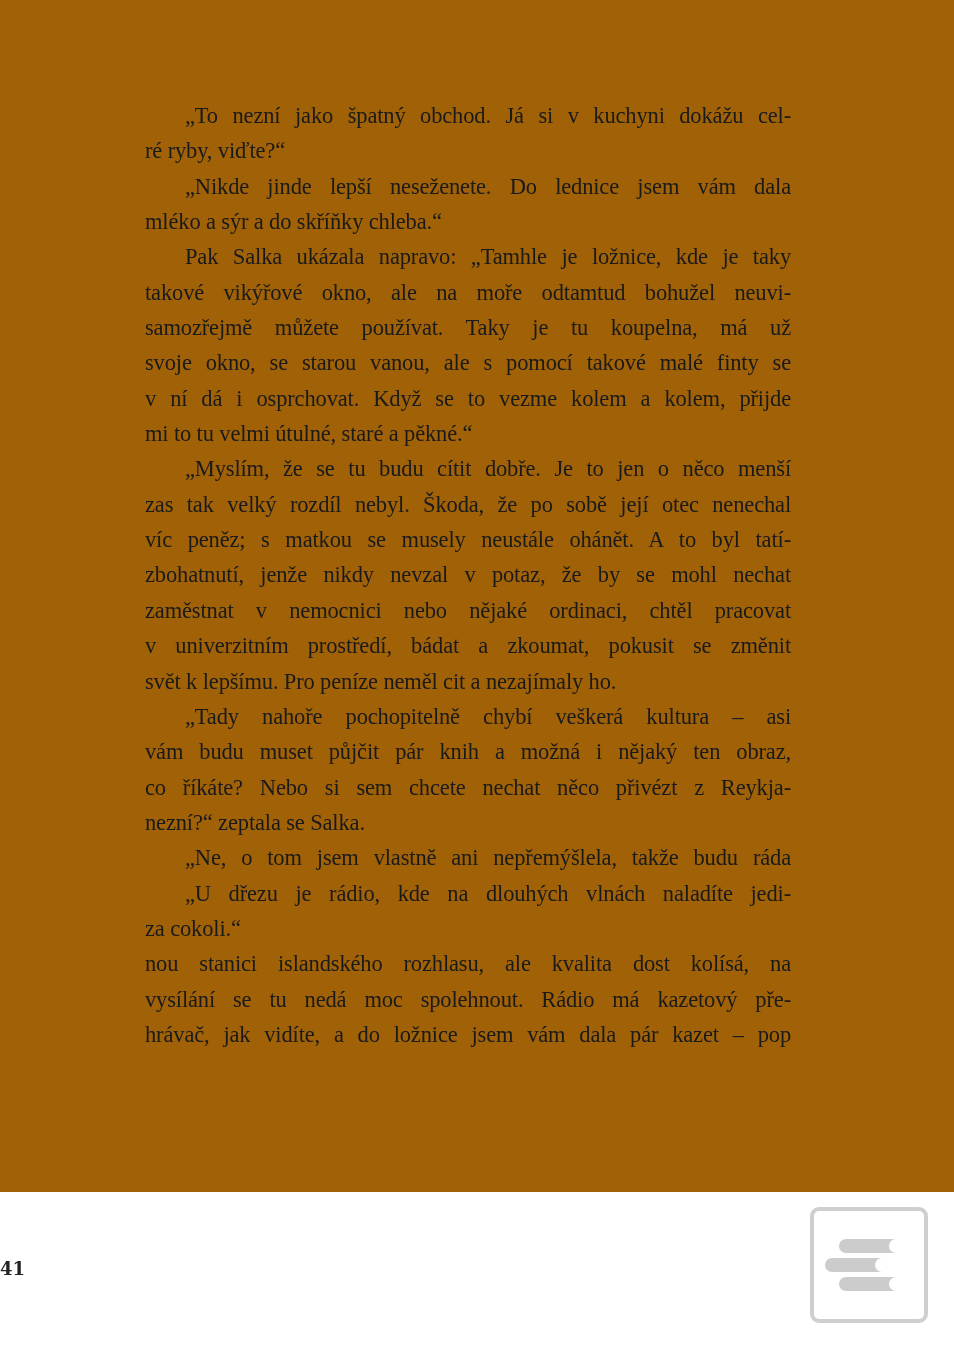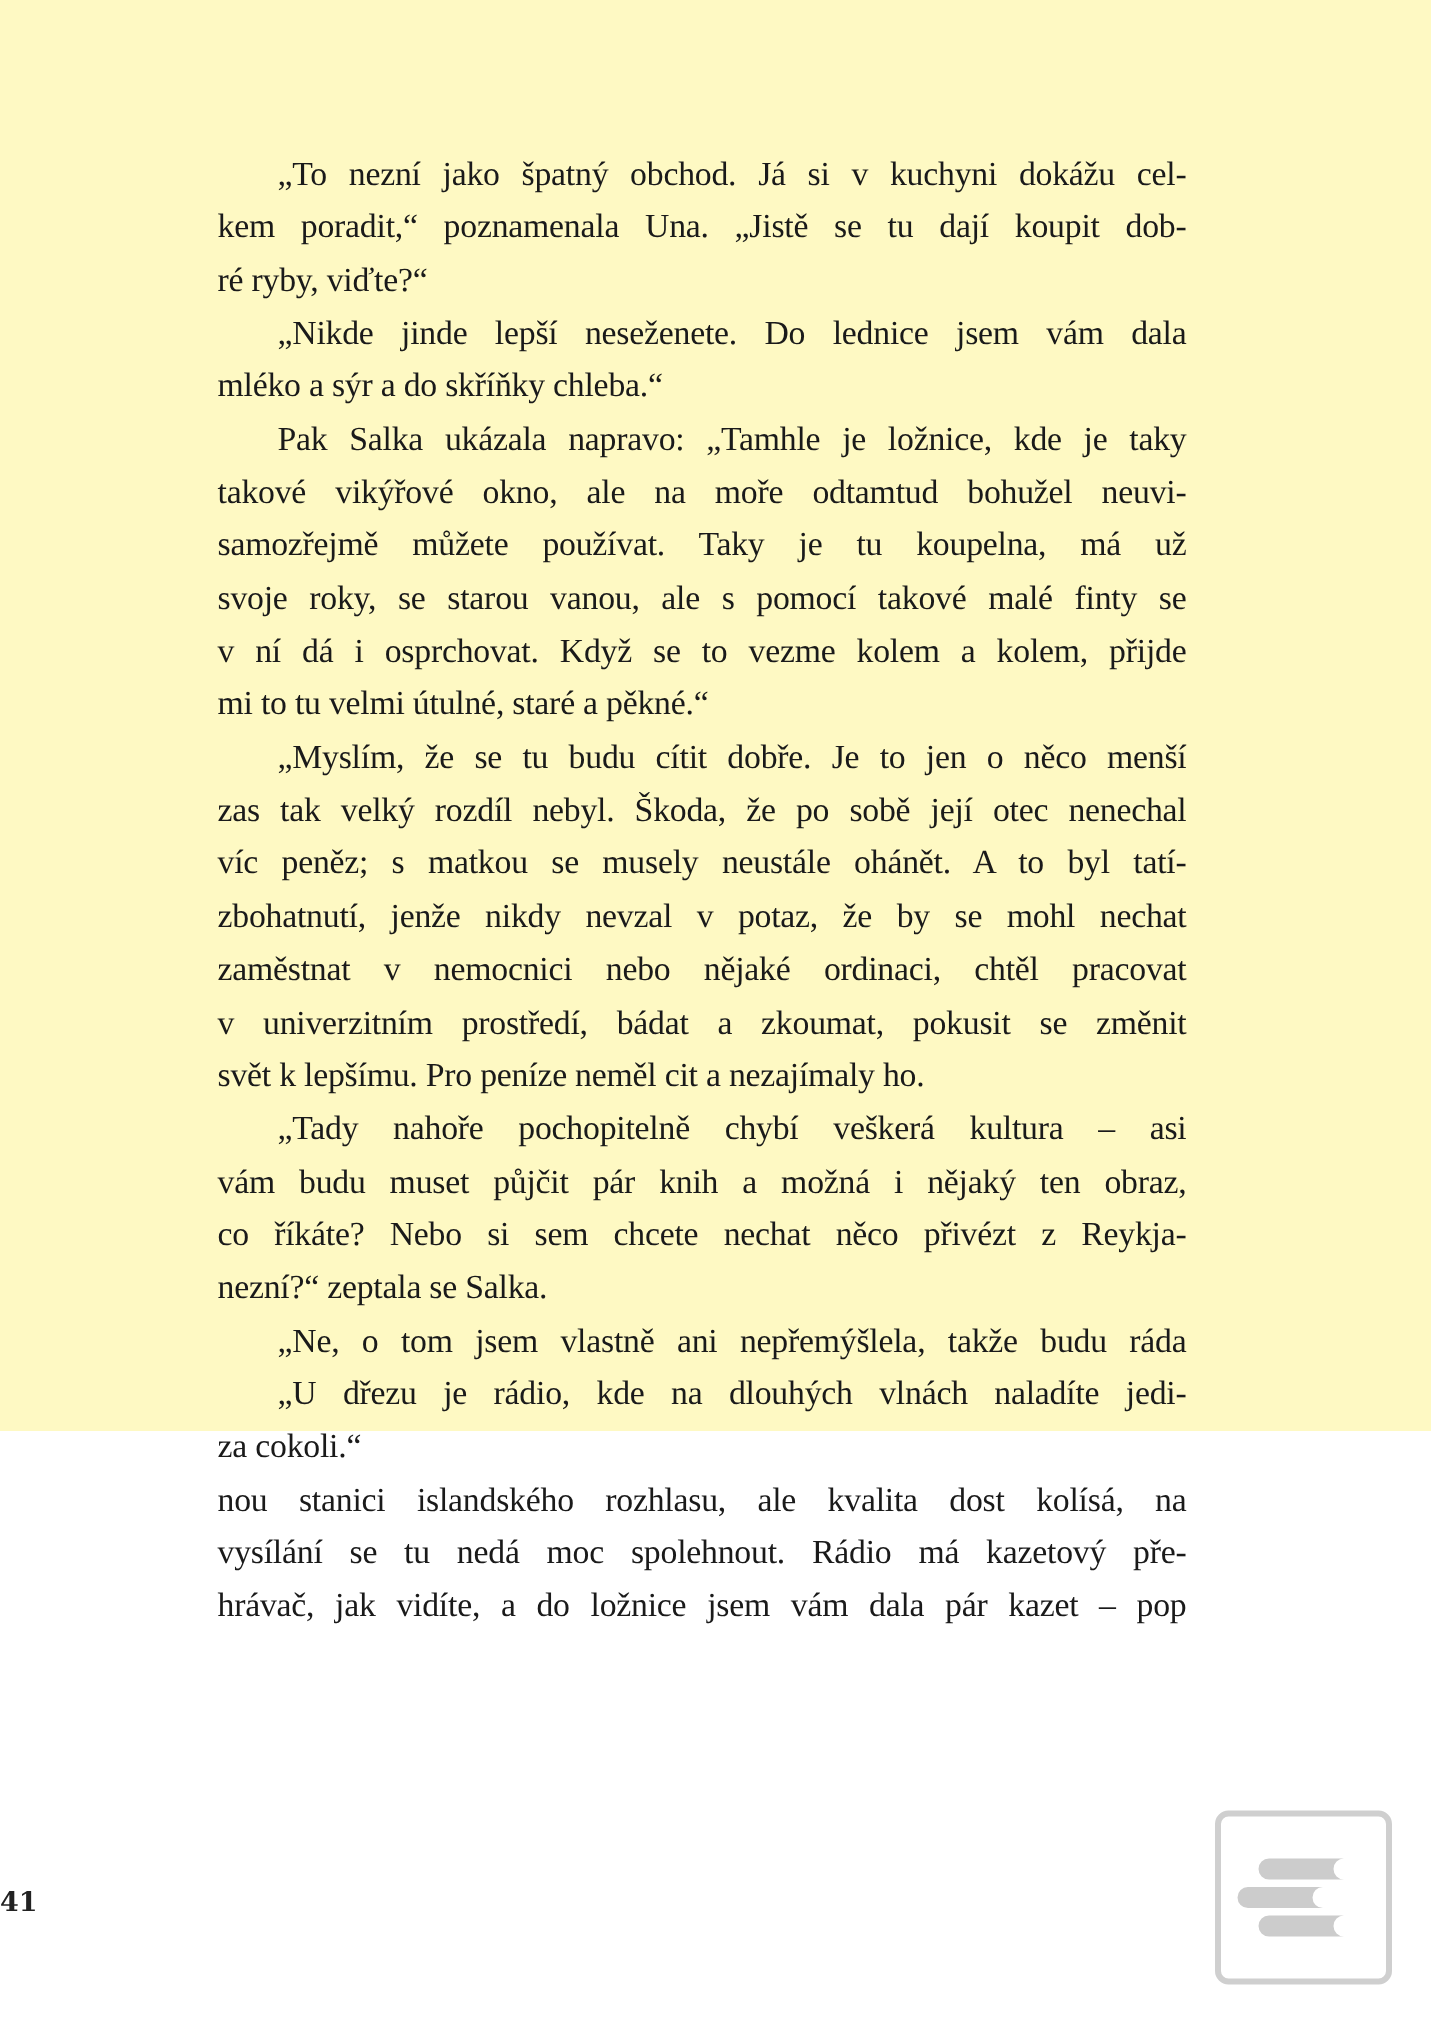--- a/index.html
+++ b/index.html
@@ -1,17 +1,17 @@
 <!DOCTYPE html>
 <html><head>
 <meta charset="utf-8">
 <style>
   html, body { margin: 0; padding: 0; background: #ffffff; }
   body { width: 954px; height: 1350px; position: relative; overflow: hidden; }
-  .page { position: absolute; left: 0; top: 0; width: 954px; height: 954px; background: #fef9c3; }
+  .page { position: absolute; left: 0; top: 0; width: 954px; height: 1192px; background: #a16207; }
   .text-block { position: absolute; left: 145px; top: 98px; width: 646px; }
   .line {
     position: relative;
     height: 35.35px;
     line-height: 35.35px;
     font-family: "Liberation Serif", "DejaVu Serif", serif;
     font-size: 22.5px;
     color: #1a1a1a;
     white-space: nowrap;
     text-align: justify;
@@ -31,28 +31,27 @@
     box-sizing: border-box; border: 4px solid #cfcfcf; border-radius: 9px; background: #ffffff;
   }
   .watermark svg { position: absolute; left: 0; top: 0; }
 </style>
 </head>
 <body>
 
 <div class="page">
   <div class="text-block" id="text-block">
       <div class="line indent">„To nezní jako špatný obchod. Já si v kuchyni dokážu cel-</div>
-      <div class="line">kem poradit,“ poznamenala Una. „Jistě se tu dají koupit dob-</div>
       <div class="line last">ré ryby, viďte?“</div>
       <div class="line indent">„Nikde jinde lepší neseženete. Do lednice jsem vám dala</div>
       <div class="line last">mléko a sýr a do skříňky chleba.“</div>
       <div class="line indent">Pak Salka ukázala napravo: „Tamhle je ložnice, kde je taky</div>
       <div class="line">takové vikýřové okno, ale na moře odtamtud bohužel neuvi-</div>
       <div class="line">samozřejmě můžete používat. Taky je tu koupelna, má už</div>
-      <div class="line">svoje roky, se starou vanou, ale s pomocí takové malé finty se</div>
+      <div class="line">svoje okno, se starou vanou, ale s pomocí takové malé finty se</div>
       <div class="line">v ní dá i osprchovat. Když se to vezme kolem a kolem, přijde</div>
       <div class="line last">mi to tu velmi útulné, staré a pěkné.“</div>
       <div class="line indent">„Myslím, že se tu budu cítit dobře. Je to jen o něco menší</div>
       <div class="line">zas tak velký rozdíl nebyl. Škoda, že po sobě její otec nenechal</div>
       <div class="line">víc peněz; s matkou se musely neustále ohánět. A to byl tatí-</div>
       <div class="line">zbohatnutí, jenže nikdy nevzal v potaz, že by se mohl nechat</div>
       <div class="line">zaměstnat v nemocnici nebo nějaké ordinaci, chtěl pracovat</div>
       <div class="line">v univerzitním prostředí, bádat a zkoumat, pokusit se změnit</div>
       <div class="line last">svět k lepšímu. Pro peníze neměl cit a nezajímaly ho.</div>
       <div class="line indent">„Tady nahoře pochopitelně chybí veškerá kultura – asi</div>

